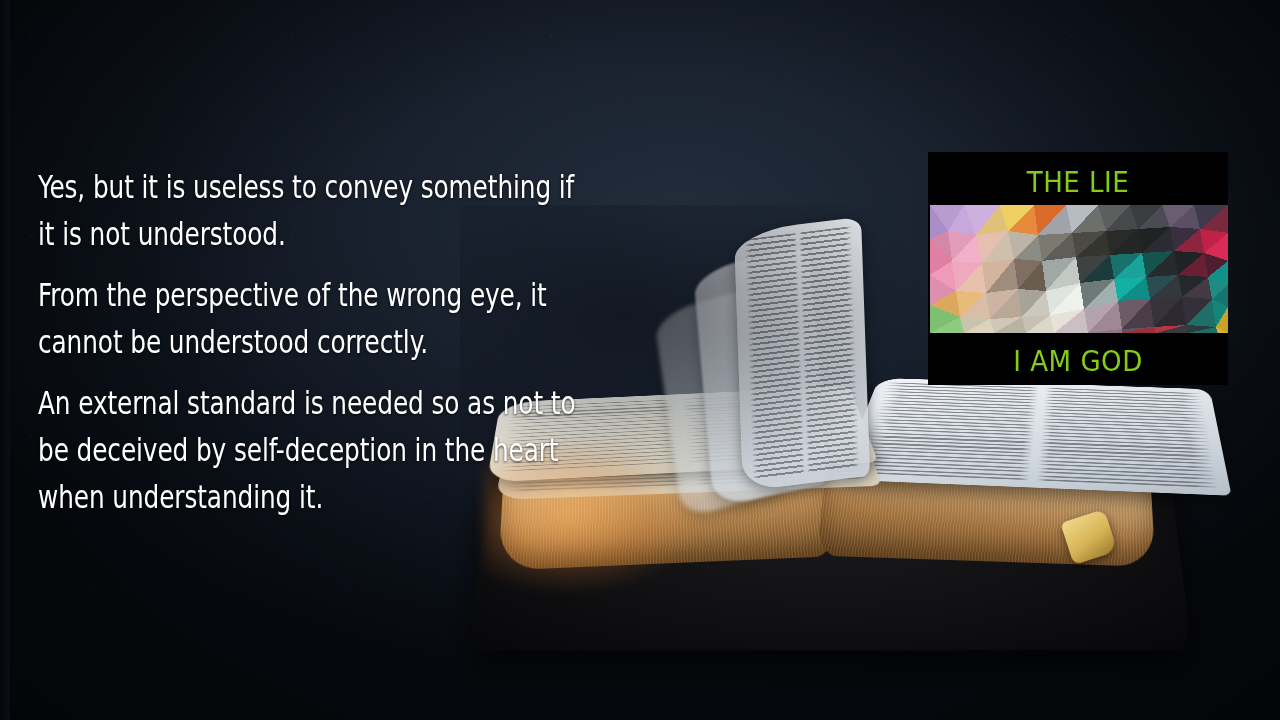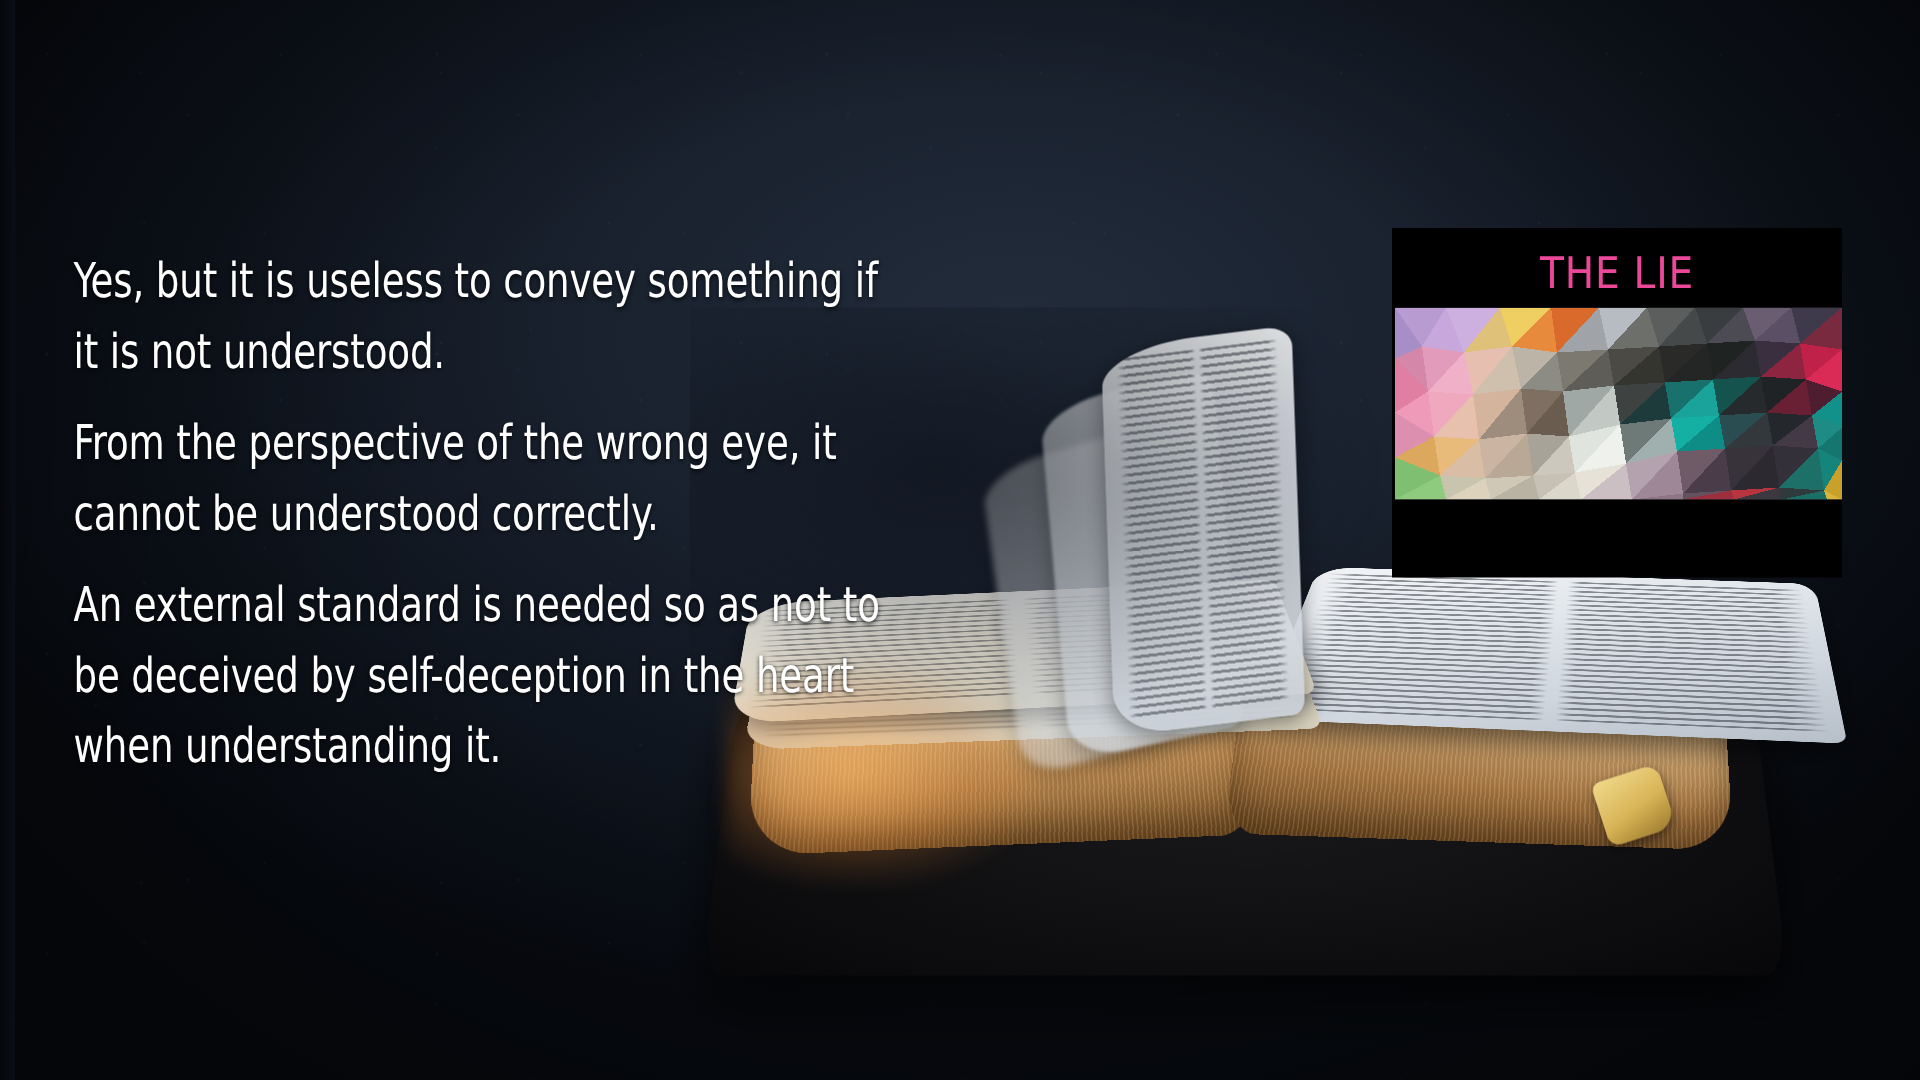--- a/index.html
+++ b/index.html
@@ -75,21 +75,20 @@
     transform: scaleX(0.84);
     transform-origin: left center;
   }
 
   
   .body-copy {
     position: absolute;
     left: 38px;
     top: 164px;
     width: 560px;
-    margin-left: 11px;
   }
   .para {
     color: #ffffff;
     font-family: "DejaVu Sans Condensed", "Liberation Sans Narrow", "Liberation Sans", sans-serif;
     font-size: 32px;
     line-height: 47px;
     font-weight: 400;
     letter-spacing: -0.1px;
     margin: 0 0 14px 0;
     text-shadow: 0 1px 3px rgba(0,0,0,.75);
@@ -259,21 +258,21 @@
     top: 152px;
     width: 300px;
     height: 233px;
     background: #000000;
   }
   .lie-caption {
     position: absolute;
     left: 0;
     width: 300px;
     text-align: center;
-    color: #ec4899;
+    color: #84cc16;
     font-family: "DejaVu Sans Condensed", "Liberation Sans Narrow", "Liberation Sans", sans-serif;
     font-size: 29px;
     font-weight: 400;
     letter-spacing: .5px;
   }
   .lie-top { top: 13px; }
   .lie-bottom { top: 192px; }
 
   .eye-wrap {
     position: absolute;
@@ -459,15 +458,16 @@
           <polygon points="256,120 226,128 258,128" fill="#3c3840"></polygon>
           <polygon points="256,120 286,122 258,128" fill="#2e3a3c"></polygon>
           <polygon points="286,122 258,128 288,128" fill="#1b6f66"></polygon>
           <polygon points="286,122 298,128 288,128" fill="#d8b43a"></polygon>
 
           <rect x="0" y="0" width="298" height="128" fill="url(#none)" opacity="0"></rect>
         </g>
       </svg>
     </div>
 
+    <div class="lie-caption lie-bottom">I AM GOD</div>
   </div>
 
 </div>
 
 </body></html>

